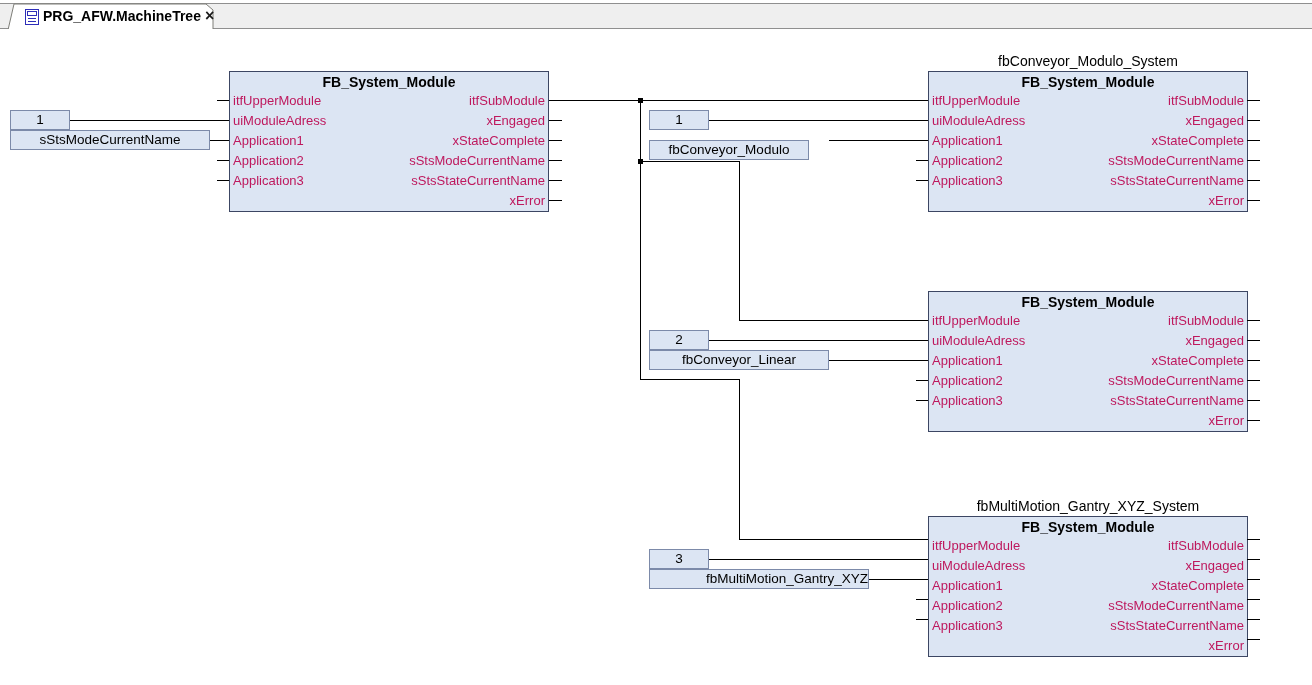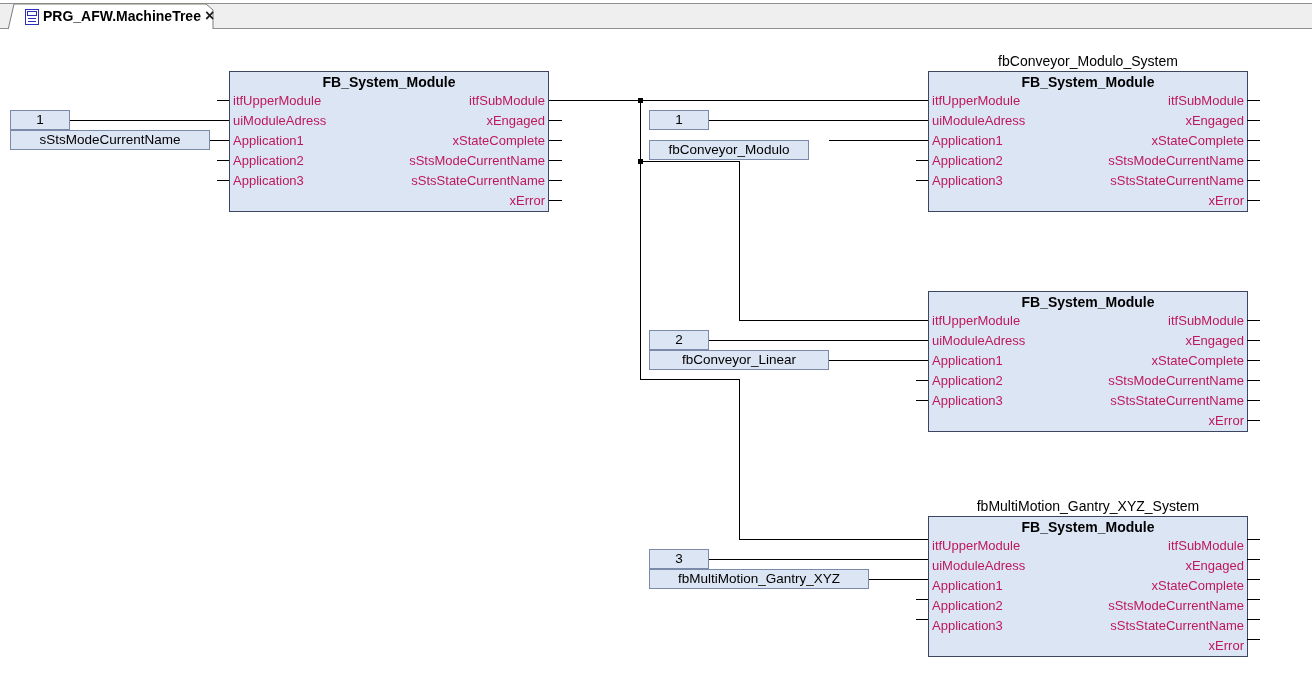--- a/index.html
+++ b/index.html
@@ -189,21 +189,21 @@
       <div class="opbox" style="left:10px;top:110px;width:60px;">1</div>
       <div class="opbox" style="left:10px;top:130px;width:200px;">sStsModeCurrentName</div>
 
       <div class="opbox" style="left:649px;top:110px;width:60px;">1</div>
       <div class="opbox" style="left:649px;top:140px;width:160px;">fbConveyor_Modulo</div>
 
       <div class="opbox" style="left:649px;top:330px;width:60px;">2</div>
       <div class="opbox" style="left:649px;top:350px;width:180px;">fbConveyor_Linear</div>
 
       <div class="opbox" style="left:649px;top:549px;width:60px;">3</div>
-      <div class="opbox" style="left:649px;top:569px;width:220px;">fbMultiMotion_Gantry_XYZ</div>
+      <div class="opbox" style="left:649px;top:569px;width:220px;text-align:right;">fbMultiMotion_Gantry_XYZ</div>
 
       <div class="wh" style="left:549px;top:100px;width:379px;"></div>
       <div class="wv" style="left:640px;top:100px;height:61px;"></div>
       <div class="wh" style="left:640px;top:161px;width:100px;"></div>
       <div class="wv" style="left:739px;top:161px;height:159px;"></div>
       <div class="wh" style="left:739px;top:320px;width:189px;"></div>
       <div class="wv" style="left:640px;top:161px;height:219px;"></div>
       <div class="wh" style="left:640px;top:379px;width:100px;"></div>
       <div class="wv" style="left:739px;top:379px;height:160px;"></div>
       <div class="wh" style="left:739px;top:539px;width:189px;"></div>

